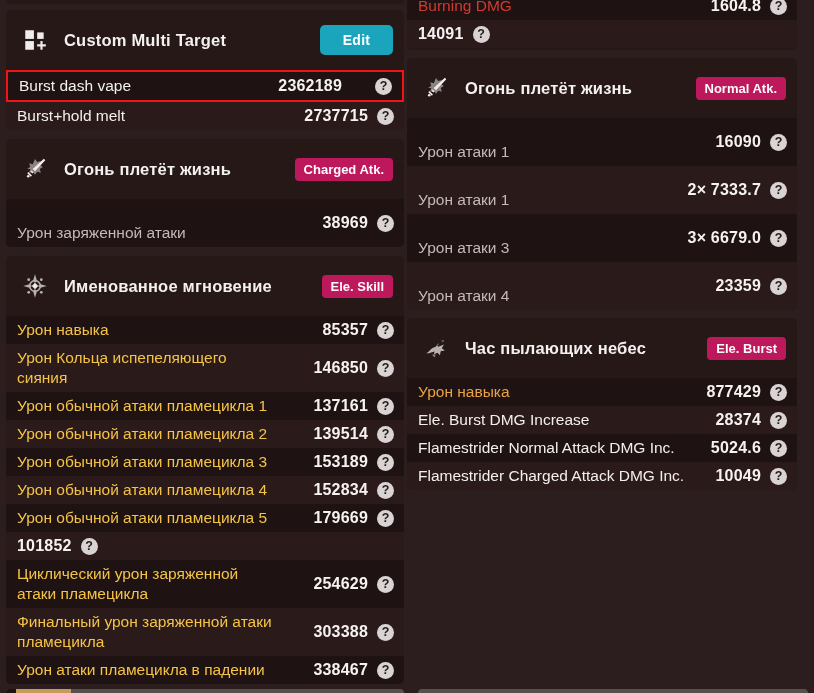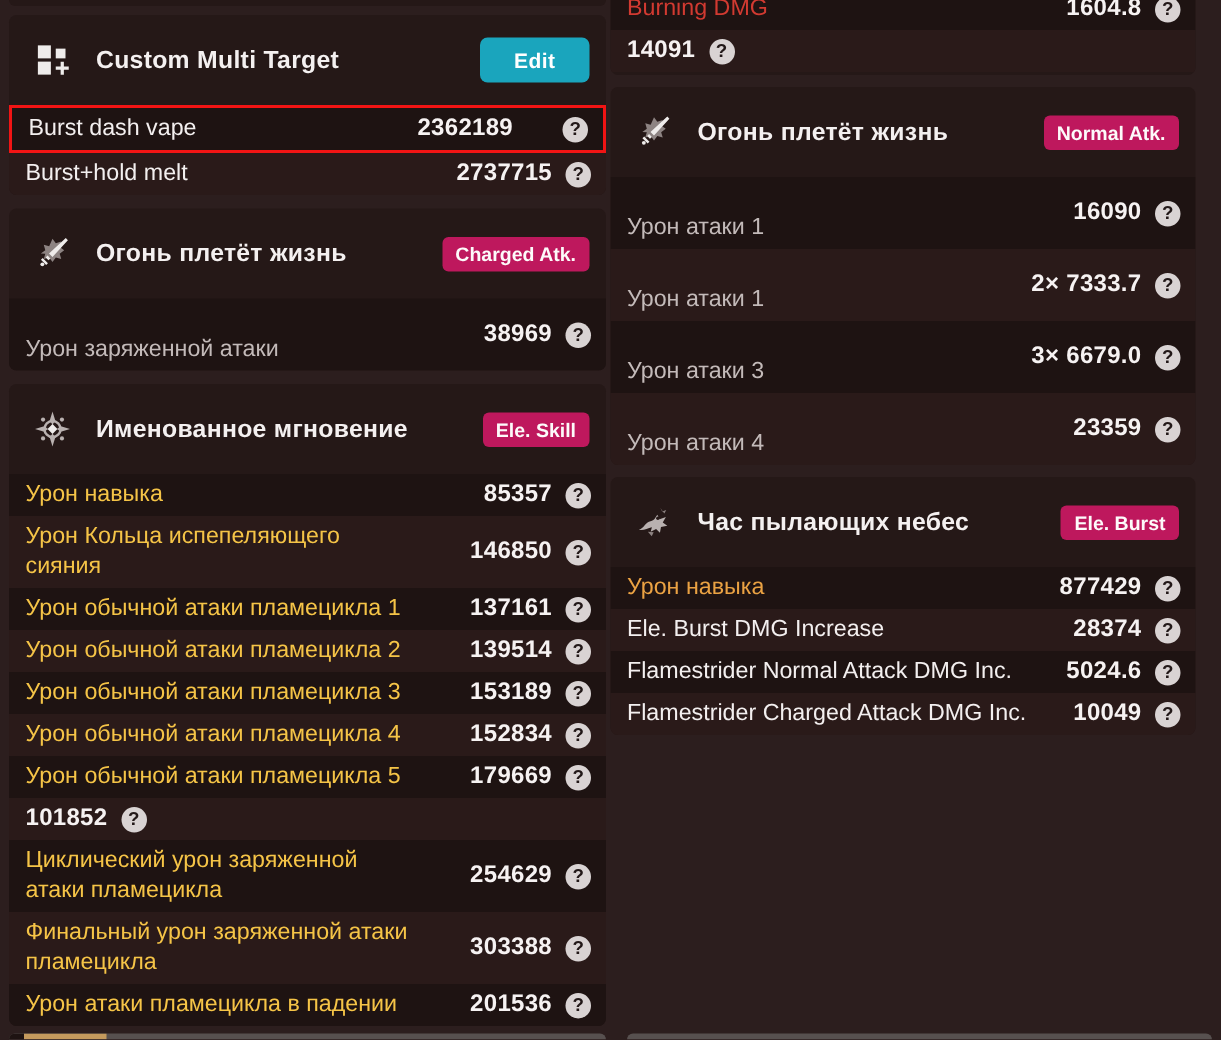--- a/index.html
+++ b/index.html
@@ -223,21 +223,21 @@
     <span class="q-icon">?</span>
   </div>
         <div class="row row-light">
     <span class="row-label c-gold">Финальный урон заряженной атаки
 пламецикла</span>
     <span class="row-value">303388</span>
     <span class="q-icon">?</span>
   </div>
         <div class="row row-dark">
     <span class="row-label c-gold">Урон атаки пламецикла в падении</span>
-    <span class="row-value">201536</span>
+    <span class="row-value">338467</span>
     <span class="q-icon">?</span>
   </div>
       </div>
   </div>
 
 </div>
 
 <div class="col col-right">
 
   <div class="panel panel-reactions">

